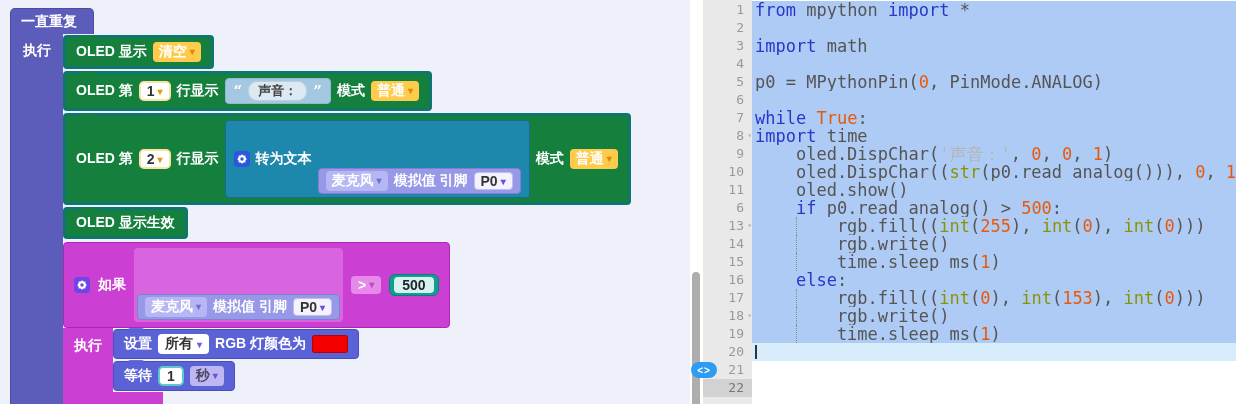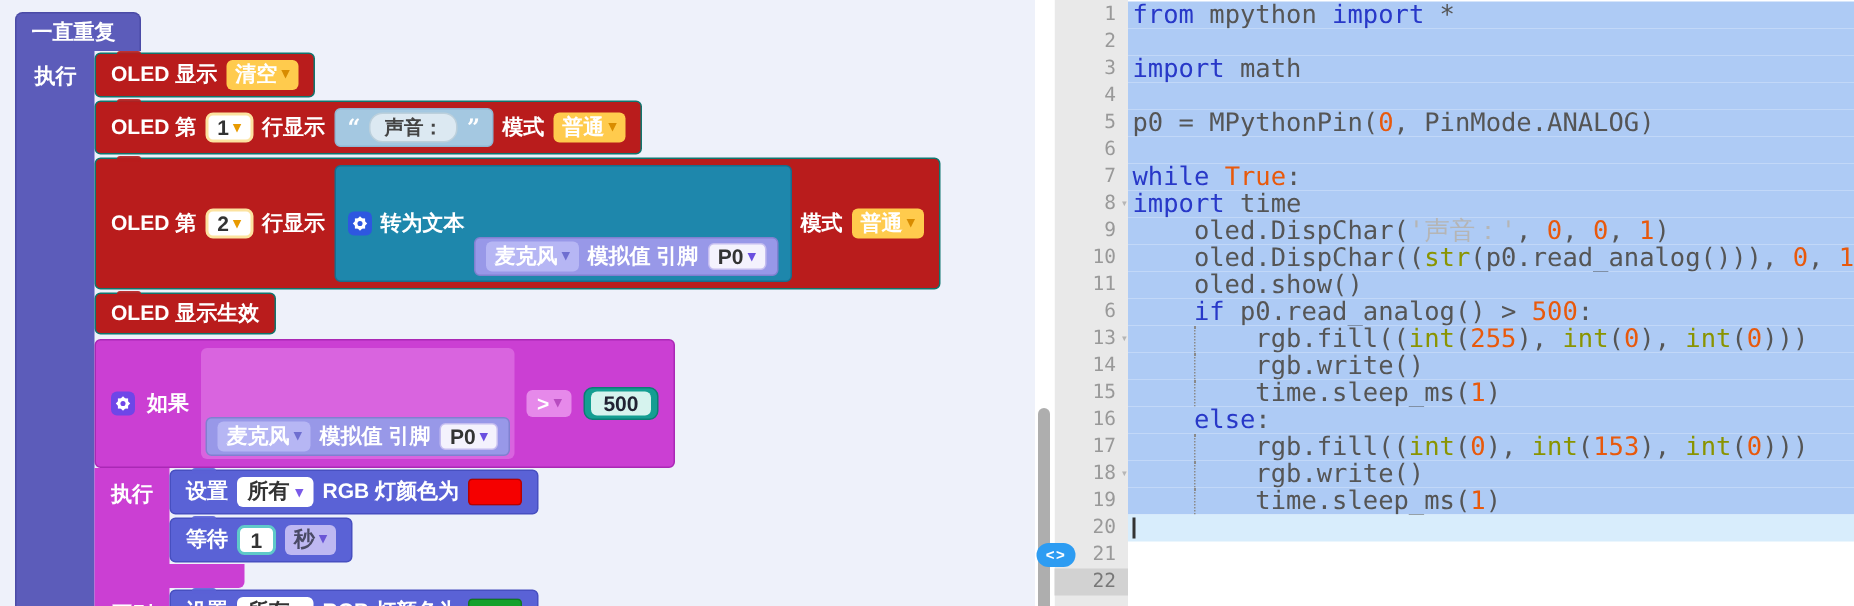--- a/index.html
+++ b/index.html
@@ -3,21 +3,21 @@
 <meta charset="utf-8">
 <style>
   html,body{margin:0;padding:0;background:#ffffff;}
   .app{position:relative;width:1236px;height:404px;overflow:hidden;font-family:"Liberation Sans",sans-serif;}
   
   .canvas{position:absolute;left:0;top:0;width:752px;height:404px;background:#eef1fa;}
   .blk{position:relative;display:inline-flex;align-items:center;gap:6px;border-radius:4px;
        padding:4px 10px;color:#fff;font-size:14px;font-weight:600;white-space:nowrap;}
   .blk::before{content:"";position:absolute;top:-2px;left:14px;width:16px;height:4px;background:inherit;border-radius:2px;opacity:.9;}
   .stack{display:flex;flex-direction:column;align-items:flex-start;}
-  .orange{background:#b91c1c;border:1px solid #0f766e;text-align:right;}
+  .orange{background:#15803d;border:3px solid #0f766e;text-align:right;}
   .blue{background:#5a62d6;border:1px solid #474fc0;}
   .dd{display:inline-flex;align-items:center;gap:3px;border-radius:4px;padding:1px 6px;font-weight:600;}
   .dd::after{content:"▾";font-size:10px;line-height:1;}
   .dd-orange{background:#ffcb4d;color:#fff;}
   .dd-orange::after{color:#d88c00;}
   .numbox{display:inline-flex;align-items:center;gap:3px;background:#fff;border:2px solid #fce3a0;
           border-radius:5px;padding:0 6px;color:#333;font-weight:700;}
   .numbox::after{content:"▾";font-size:10px;color:#e89a00;}
   .strblk{display:inline-flex;align-items:center;gap:6px;background:#a4c8e1;border:1px solid #8fb8d4;
           border-radius:4px;padding:2px 8px;}

